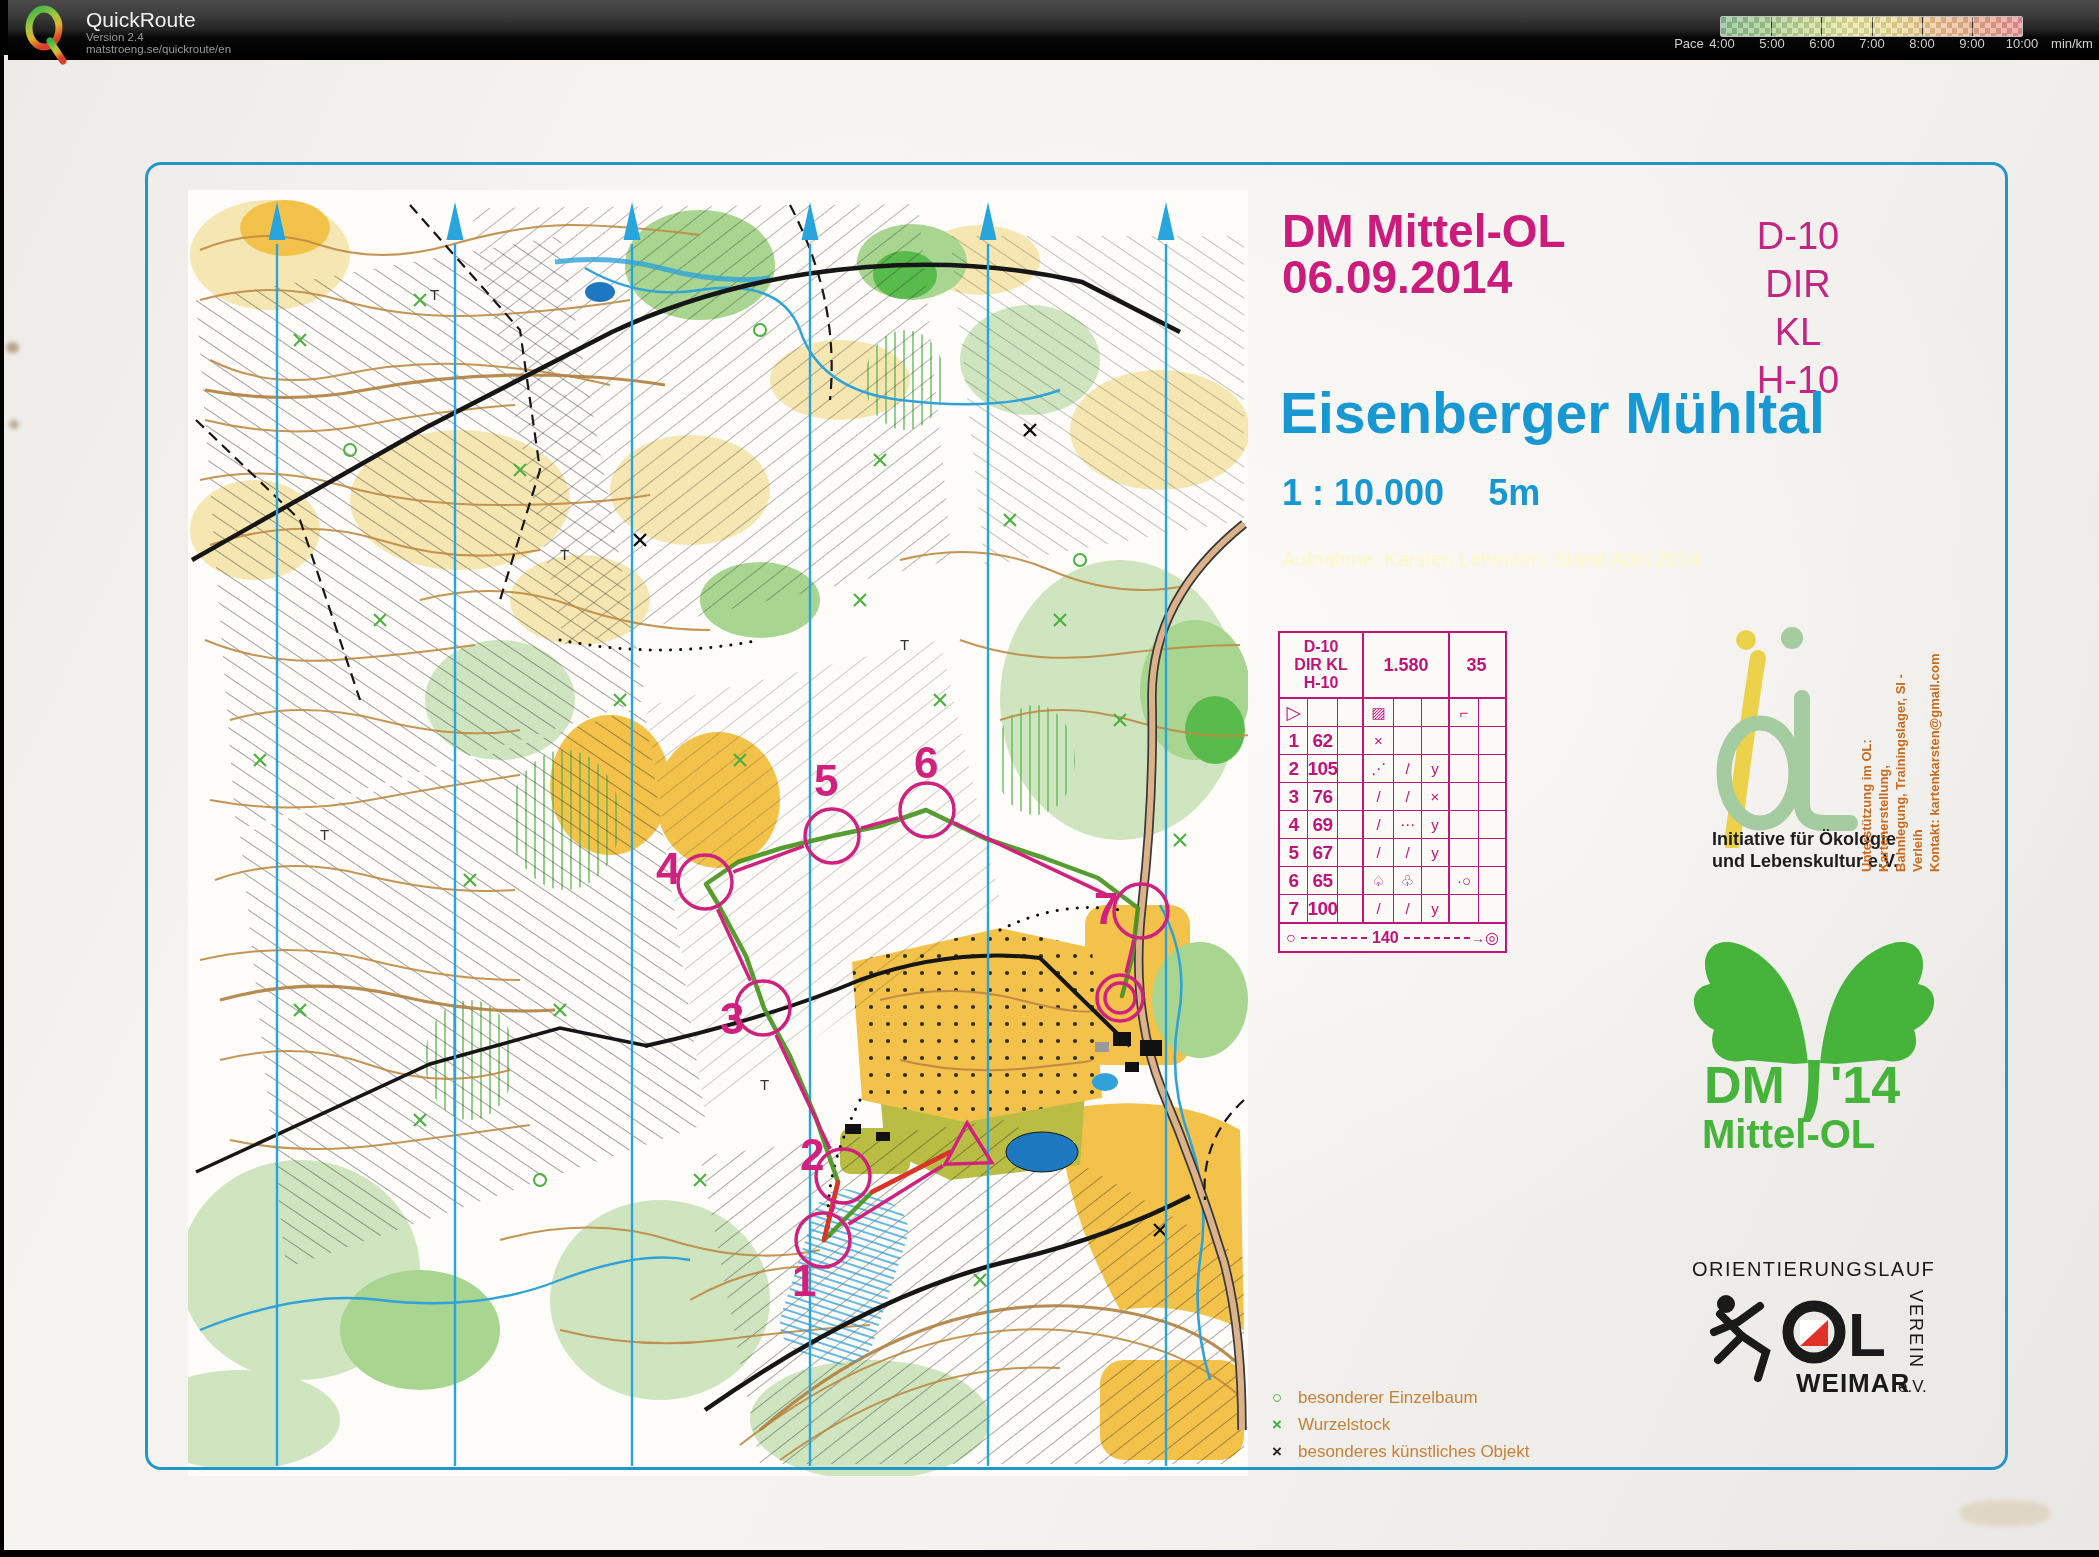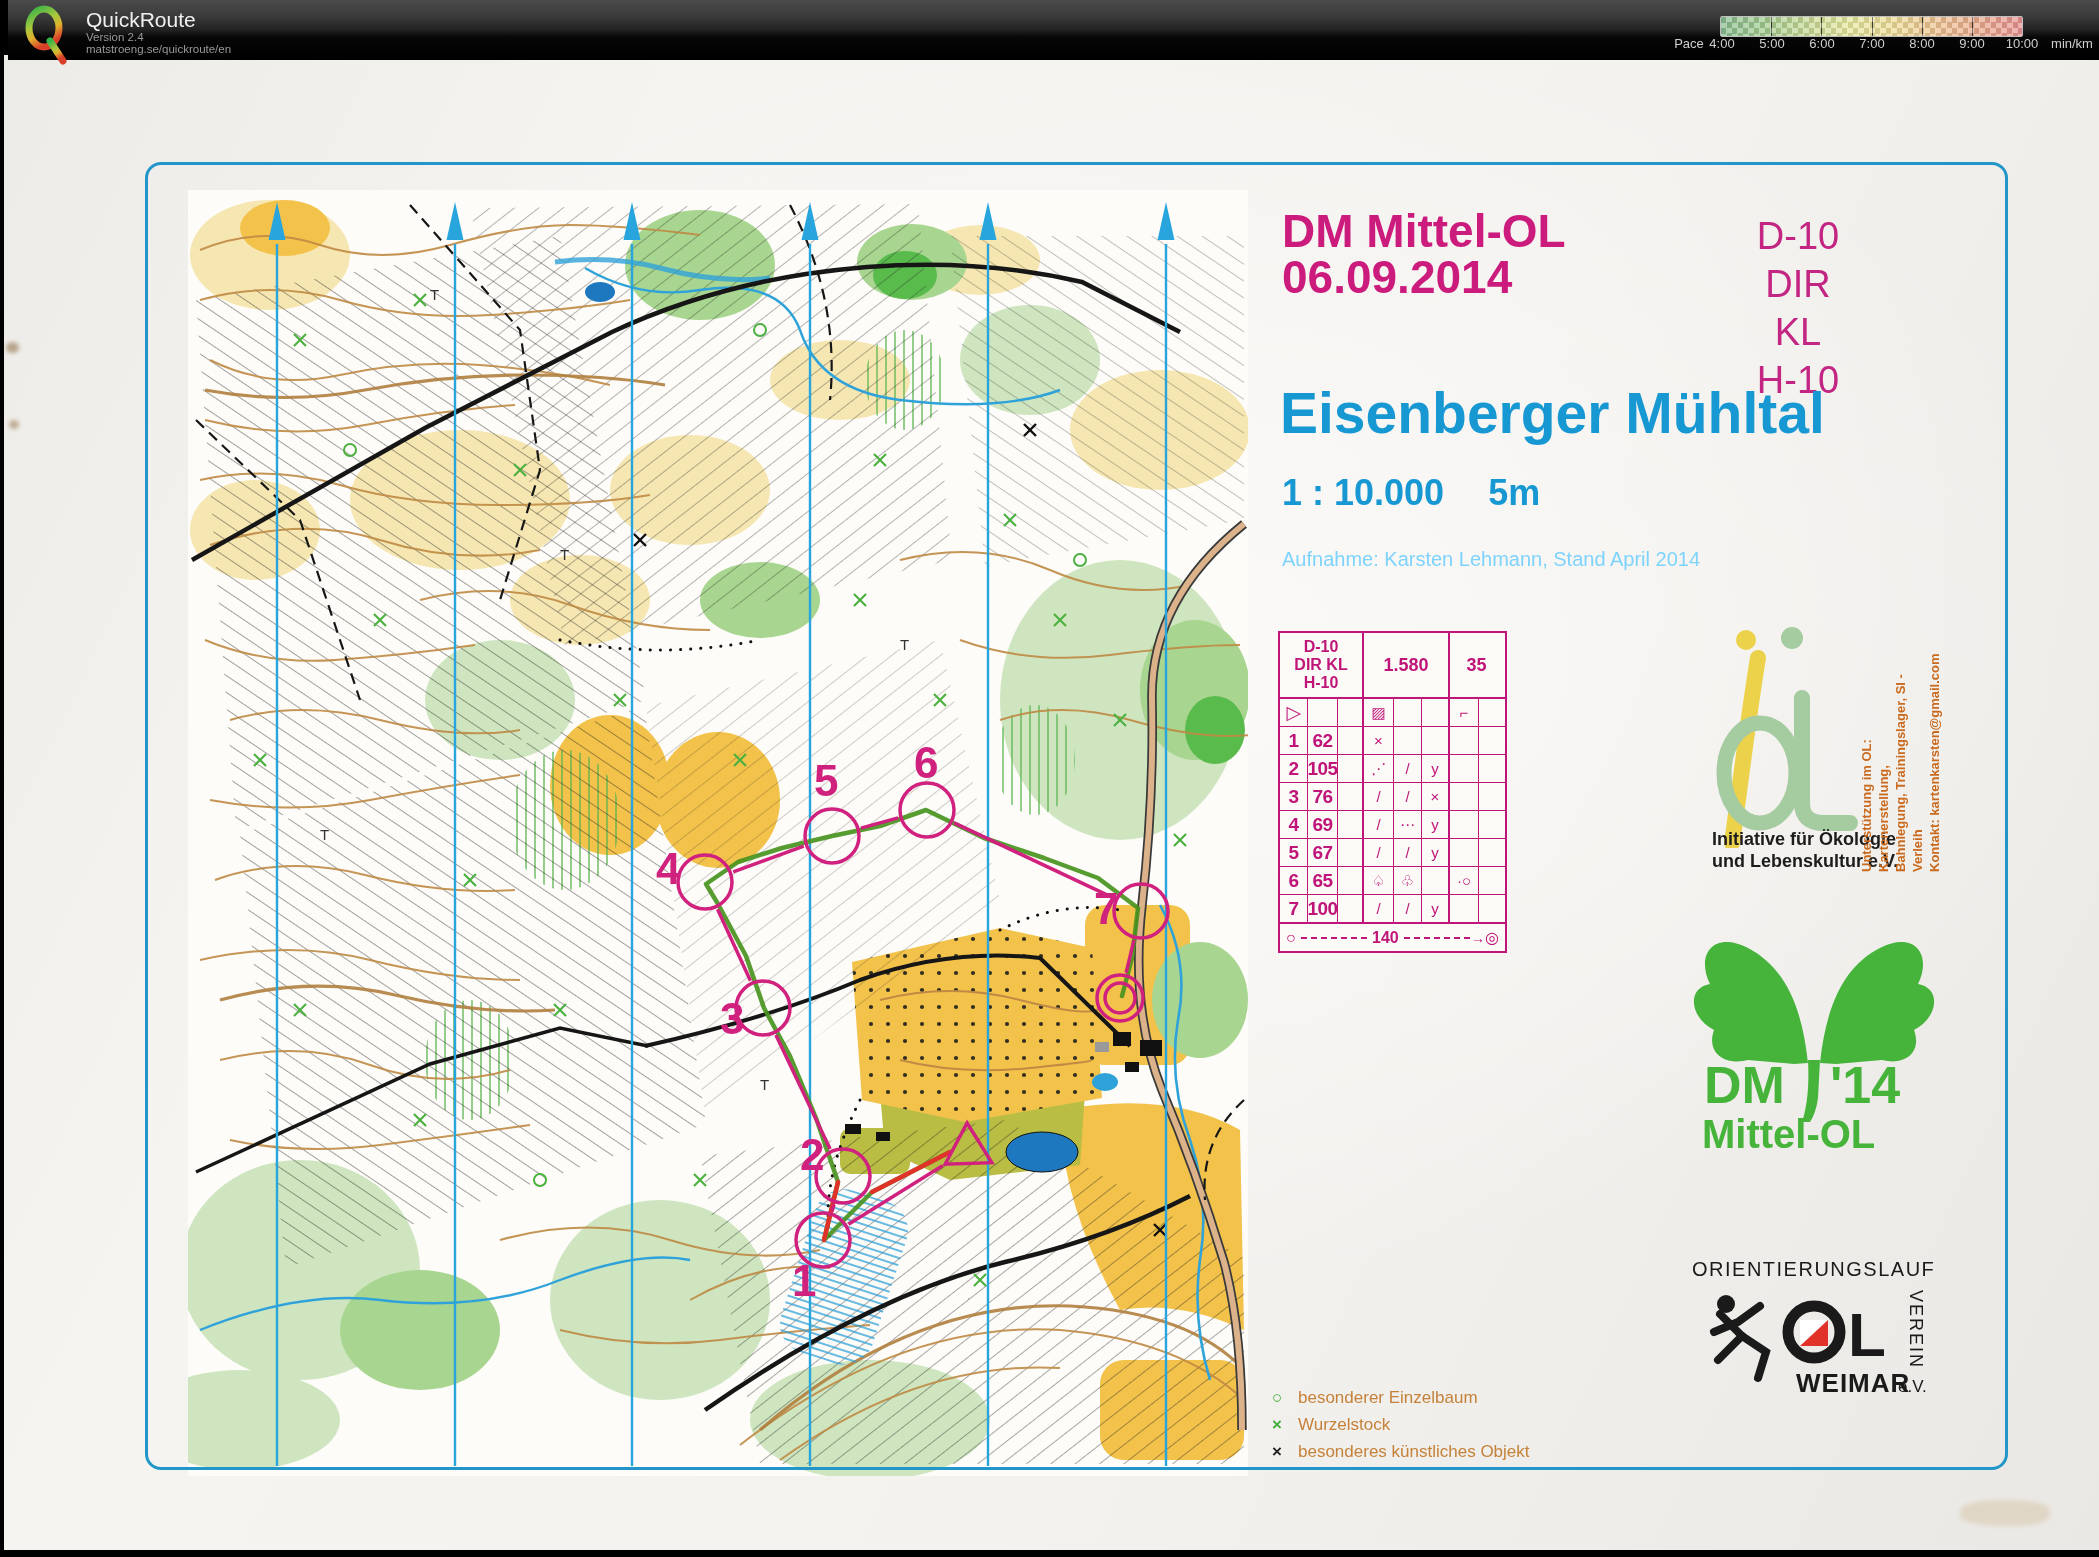--- a/index.html
+++ b/index.html
@@ -32,21 +32,21 @@
     border:3.5px solid #2196c8;border-radius:16px;box-sizing:border-box;pointer-events:none;}
   
   .t-mag{color:#cb1b7d;} .t-cyan{color:#1898d3;}
   .ev-name{position:absolute;left:1282px;top:196px;font-size:46px;font-weight:700;z-index:4;margin-top:8px;}
   .ev-date{position:absolute;left:1282px;top:250px;font-size:46px;font-weight:700;z-index:4;}
   .classes{position:absolute;left:1738px;top:212px;width:120px;text-align:center;z-index:4;
     font-size:38px;color:#c32583;line-height:48px;}
   .map-name{position:absolute;left:1280px;top:380px;font-size:57px;font-weight:700;z-index:4;}
   .scale-row{position:absolute;left:1282px;top:472px;font-size:36px;font-weight:700;z-index:4;}
   .scale-row .contour{margin-left:44px;}
-  .credit{position:absolute;left:1282px;top:548px;font-size:20px;z-index:4;color:#7dd3fc;}
+  .credit{position:absolute;left:1282px;top:548px;font-size:20px;z-index:4;color:#fef9c3;}
   
   .card{position:absolute;left:1278px;top:631px;width:229px;z-index:4;background:#fbfaf7;
     border:2.6px solid #bf1478;box-sizing:border-box;color:#bf1478;}
   .card-head{display:grid;grid-template-columns:84px 86px 53px;height:64px;}
   .card-head>div{display:flex;align-items:center;justify-content:center;
     border-right:2.6px solid #bf1478;font-weight:700;}
   .card-head>div:last-child{border-right:none;}
   .card-classes{flex-direction:column;font-size:16px;line-height:18px;}
   .card-len,.card-climb{font-size:18px;}
   .crow{display:grid;grid-template-columns:28px 30px 26px 30px 28px 28px 29px 24px;height:27px;

